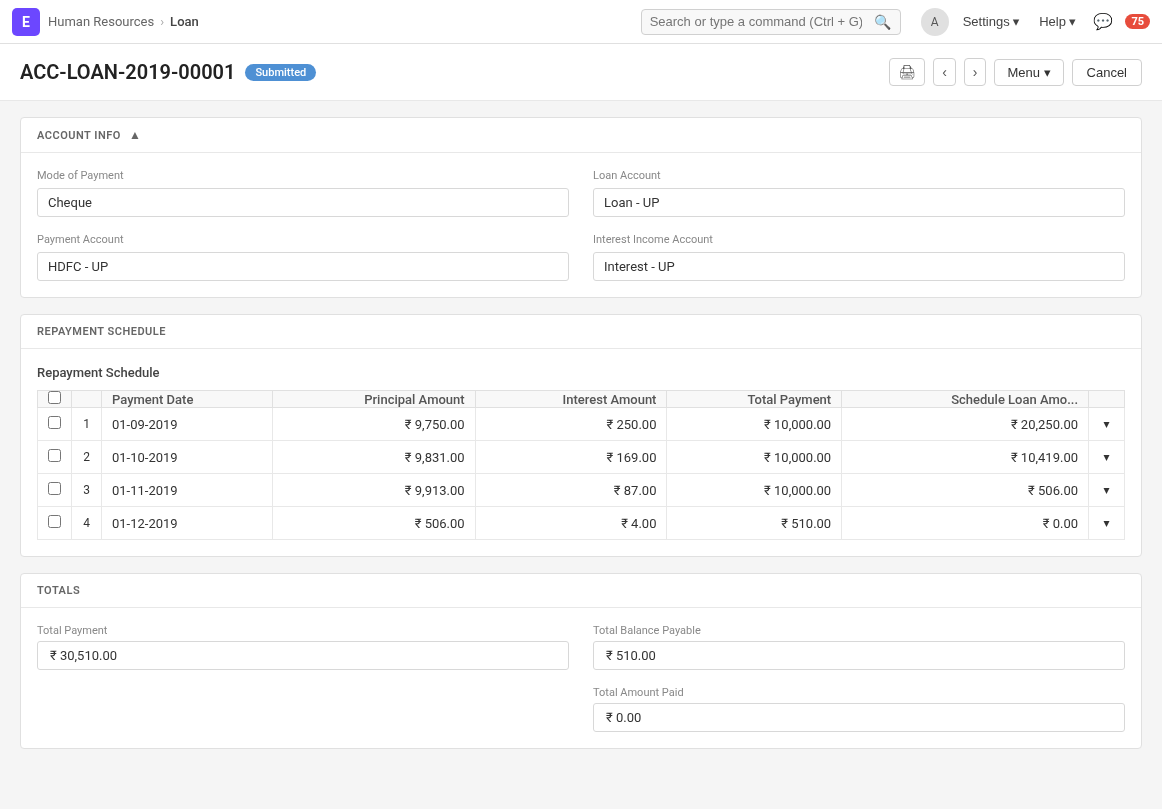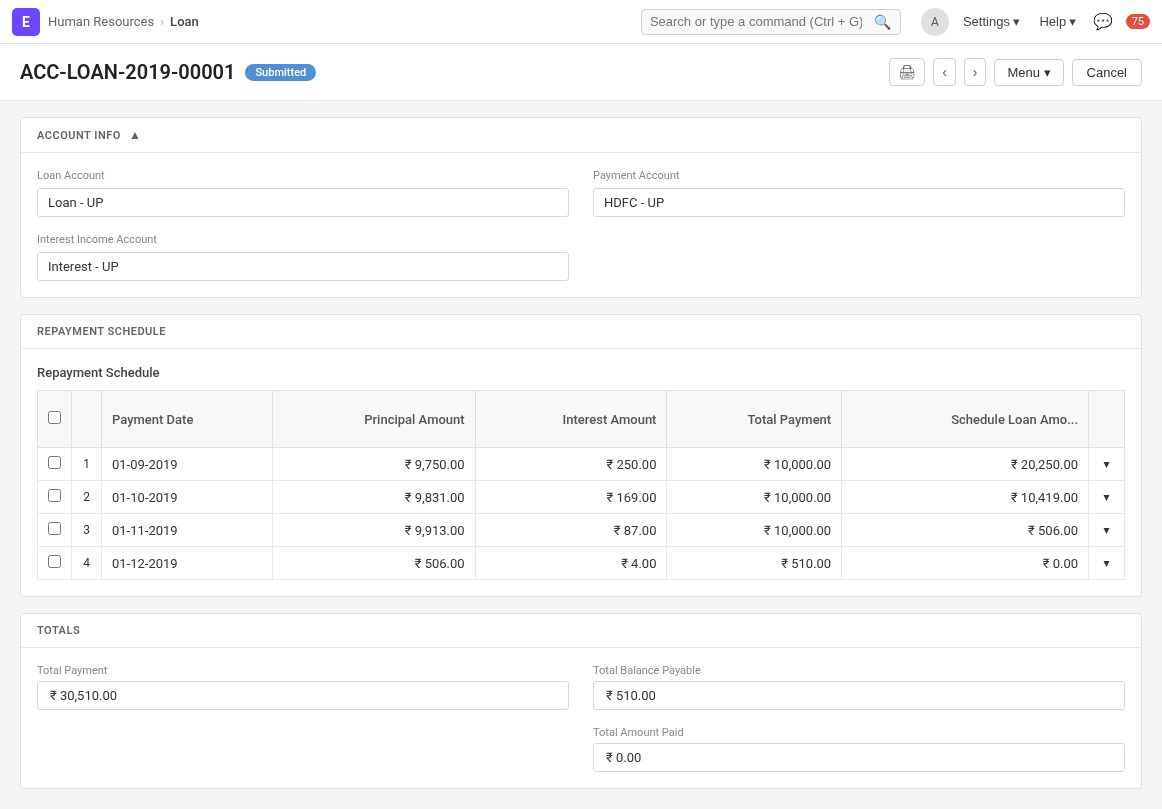--- a/index.html
+++ b/index.html
@@ -32,21 +32,21 @@
       width: 28px; height: 28px; border-radius: 50%; background: #e0e0e0;
       display: flex; align-items: center; justify-content: center; font-size: 12px; color: #555;
     }
     .nav-btn {
       background: none; border: none; cursor: pointer; font-size: 13px; color: #444;
       display: flex; align-items: center; gap: 3px; padding: 4px 6px; border-radius: 3px;
     }
     .notif-icon { font-size: 16px; color: #666; cursor: pointer; padding: 4px; }
     .badge {
       background: #e74c3c; color: #fff; border-radius: 10px; font-size: 11px;
-      padding: 1px 6px; font-weight: 400;
+      padding: 1px 6px; font-weight: 700;
     }
 
     
     .page-header {
       display: flex; align-items: center; justify-content: space-between;
       background: #fff; padding: 14px 20px; border-bottom: 1px solid #e8e8e8;
     }
     .page-title-row { display: flex; align-items: center; gap: 10px; }
     .page-title { font-size: 20px; font-weight: 600; color: #222; }
     .status-badge {
@@ -90,21 +90,21 @@
     .form-value {
       border: 1px solid #d8d8d8; border-radius: 3px; padding: 6px 10px;
       font-size: 13px; color: #333; background: #fff;
     }
 
     
     .table-wrapper { overflow-x: auto; }
     .repay-table { width: 100%; border-collapse: collapse; font-size: 13px; }
     .repay-table th {
       background: #f8f8f8; border: 1px solid #e0e0e0;
-      padding: 20px 10px; text-align: right; font-weight: 500; color: #555; white-space: nowrap;
+      padding: 0 10px; text-align: right; font-weight: 500; color: #555; white-space: nowrap;
     }
     .repay-table th:first-child, .repay-table th:nth-child(2), .repay-table th:nth-child(3) { text-align: left; }
     .repay-table td {
       border: 1px solid #e8e8e8; padding: 8px 10px; color: #333;
     }
     .repay-table td.num { text-align: right; }
     .repay-table td.center { text-align: center; }
     .checkbox-cell { width: 30px; text-align: center; }
     .row-num { color: #555; font-size: 12px; }
     .row-dropdown { color: #aaa; font-size: 12px; cursor: pointer; text-align: center; }
@@ -166,20 +166,24 @@
 
 <div class="main-content">
 
   <div class="section">
     <div class="section-header">
       <span>ACCOUNT INFO</span>
       <span class="section-toggle">▲</span>
     </div>
     <div class="section-body">
       <div class="form-grid">
+        <div class="form-group">
+          <div class="form-label">Mode of Payment</div>
+          <div class="form-value">Cheque</div>
+        </div>
         <div class="form-group">
           <div class="form-label">Loan Account</div>
           <div class="form-value">Loan - UP</div>
         </div>
         <div class="form-group">
           <div class="form-label">Payment Account</div>
           <div class="form-value">HDFC - UP</div>
         </div>
         <div class="form-group">
           <div class="form-label">Interest Income Account</div>

